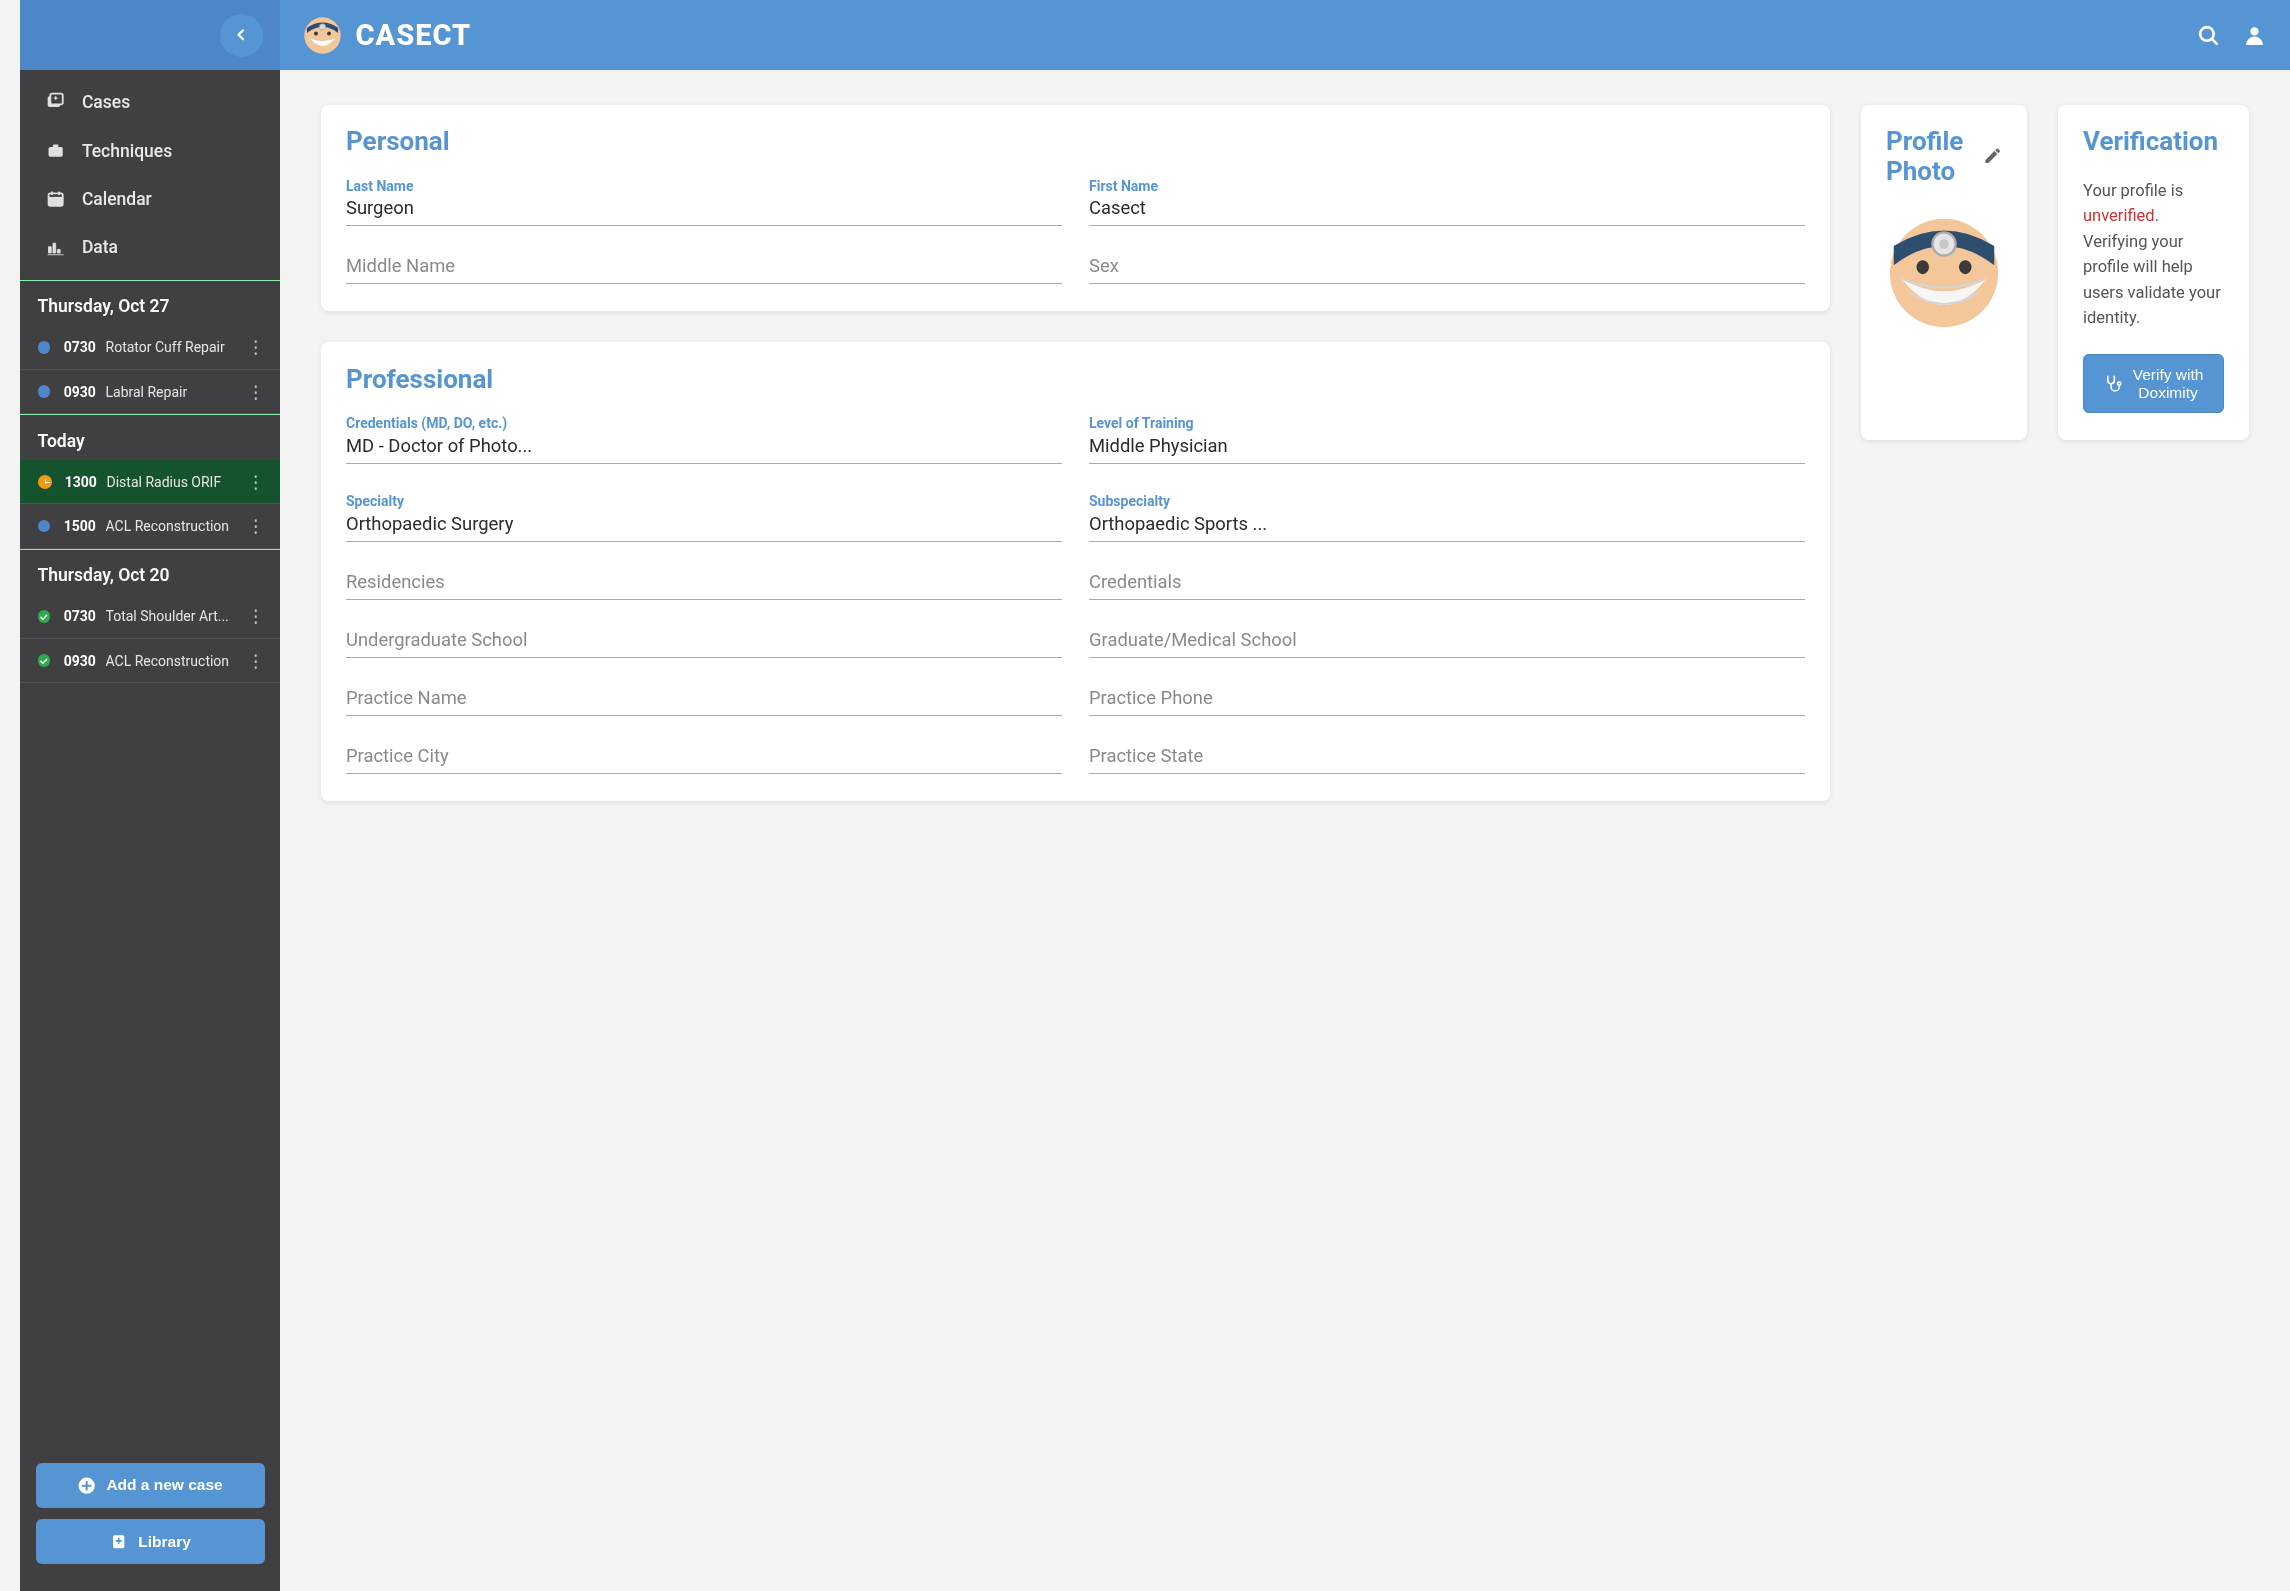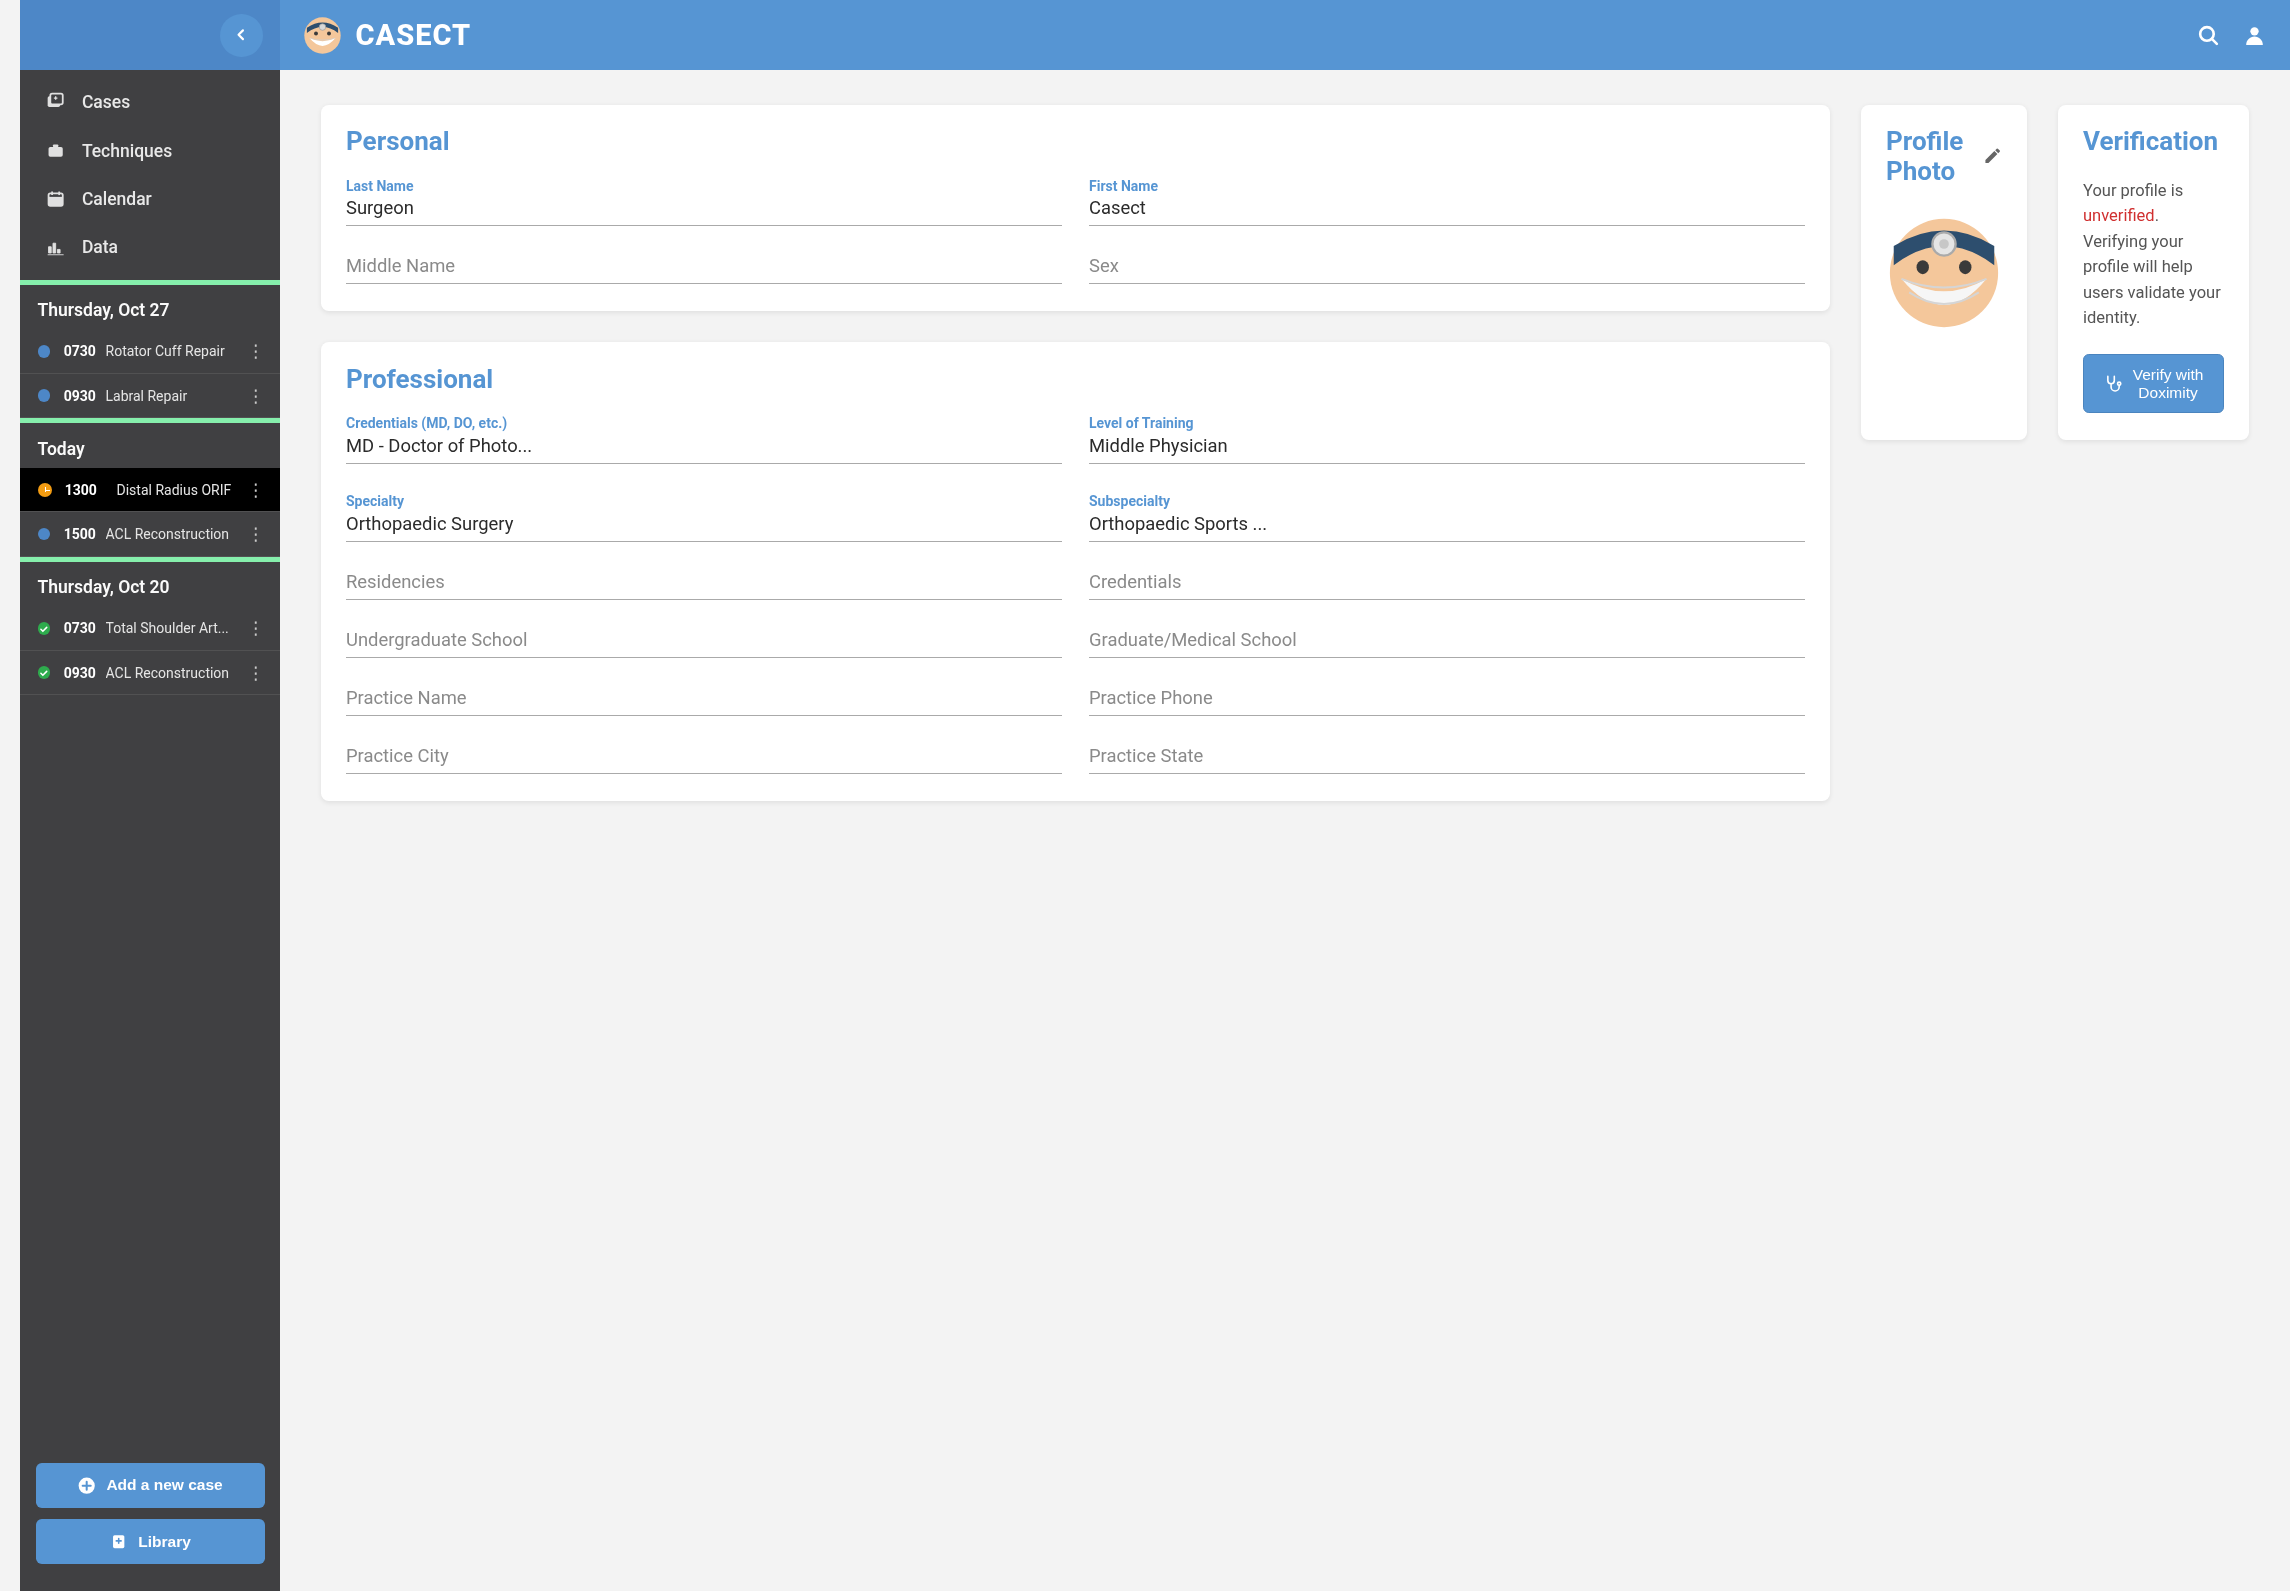--- a/index.html
+++ b/index.html
@@ -7,32 +7,32 @@
   body { display: flex; background: #f3f3f3; }
 
   
   .sidebar { width: 260px; background: #404042; color: #e0e0e0; display: flex; flex-direction: column; height: 100vh; overflow: hidden; margin-left: 20px; }
   .sidebar-top { background: #4d87c7; height: 70px; display: flex; align-items: center; justify-content: flex-end; padding-right: 17.5px; }
   .collapse-btn { width: 43px; height: 43px; border-radius: 50%; background: #5695d3; display: flex; align-items: center; justify-content: center; cursor: pointer; }
   .nav { padding: 7.8px 0; }
   .nav-item { display: flex; align-items: center; padding: 13.6px 21.3px; font-size: 17.5px; font-weight: 500; cursor: pointer; color: #e8e8e8; }
   .nav-item .nav-icon { width: 29px; margin-right: 11.6px; display: inline-flex; align-items: center; justify-content: center; }
   .sched { flex: 1; overflow-y: auto; }
-  .sched-header { padding: 15.5px 17.5px 9.7px; font-size: 17.5px; font-weight: 600; color: #fafafa; border-top: 5px solid #86efac; }
+  .sched-header { padding: 15.5px 17.5px 9.7px; font-size: 17.5px; font-weight: 600; color: #fafafa; border-top: 1px solid #86efac; }
   .case-item { display: flex; align-items: center; padding: 11.6px 9.7px 11.6px 17.5px; font-size: 14px; border-bottom: 1px solid #515152; position: relative; }
   .dot { width: 12.6px; height: 12.6px; border-radius: 50%; margin-right: 13.6px; flex-shrink: 0; }
   .dot.blue { background: #4d87c7; }
   .dot.green { background: #2eab4d; }
   .clock-orange { width: 14.6px; height: 14.6px; border-radius: 50%; background: #f39c12; margin-right: 12.6px; flex-shrink: 0; position: relative; }
   .clock-orange::after { content: ""; position: absolute; width: 4.9px; height: 1.5px; background: #fff; top: 50%; left: 50%; transform-origin: left; }
   .clock-orange::before { content: ""; position: absolute; width: 1.5px; height: 4.9px; background: #fff; top: 30%; left: 48%; }
   .case-time { font-weight: 700; margin-right: 9.7px; color: #fff; }
   .case-name { color: #e5e5e5; flex: 1; white-space: nowrap; overflow: hidden; text-overflow: ellipsis; }
   .case-menu { color: #ccc; padding: 0 5.8px; font-size: 17.5px; cursor: pointer; }
-  .case-item.active { background: #000000; text-align: center; }
+  .case-item.active { background: #14532d; }
   .sidebar-bottom { padding: 15.5px; }
   .side-btn { width: 100%; background: #5695d3; color: #fff; border: none; border-radius: 5.8px; padding: 12.6px 0; font-size: 15.5px; font-weight: 600; margin-bottom: 11.6px; display: flex; align-items: center; justify-content: center; cursor: pointer; }
   .side-btn .btn-icon { margin-right: 9.7px; display: inline-flex; }
 
   
   .main { flex: 1; display: flex; flex-direction: column; height: 100vh; }
   .topbar { background: #5695d3; height: 70px; display: flex; align-items: center; padding: 0 23px; color: #fff; }
   .logo-icon { width: 39px; height: 39px; margin-right: 13.6px; }
   .app-title { font-size: 29px; font-weight: 800; letter-spacing: 1px; }
   .topbar-spacer { flex: 1; }

